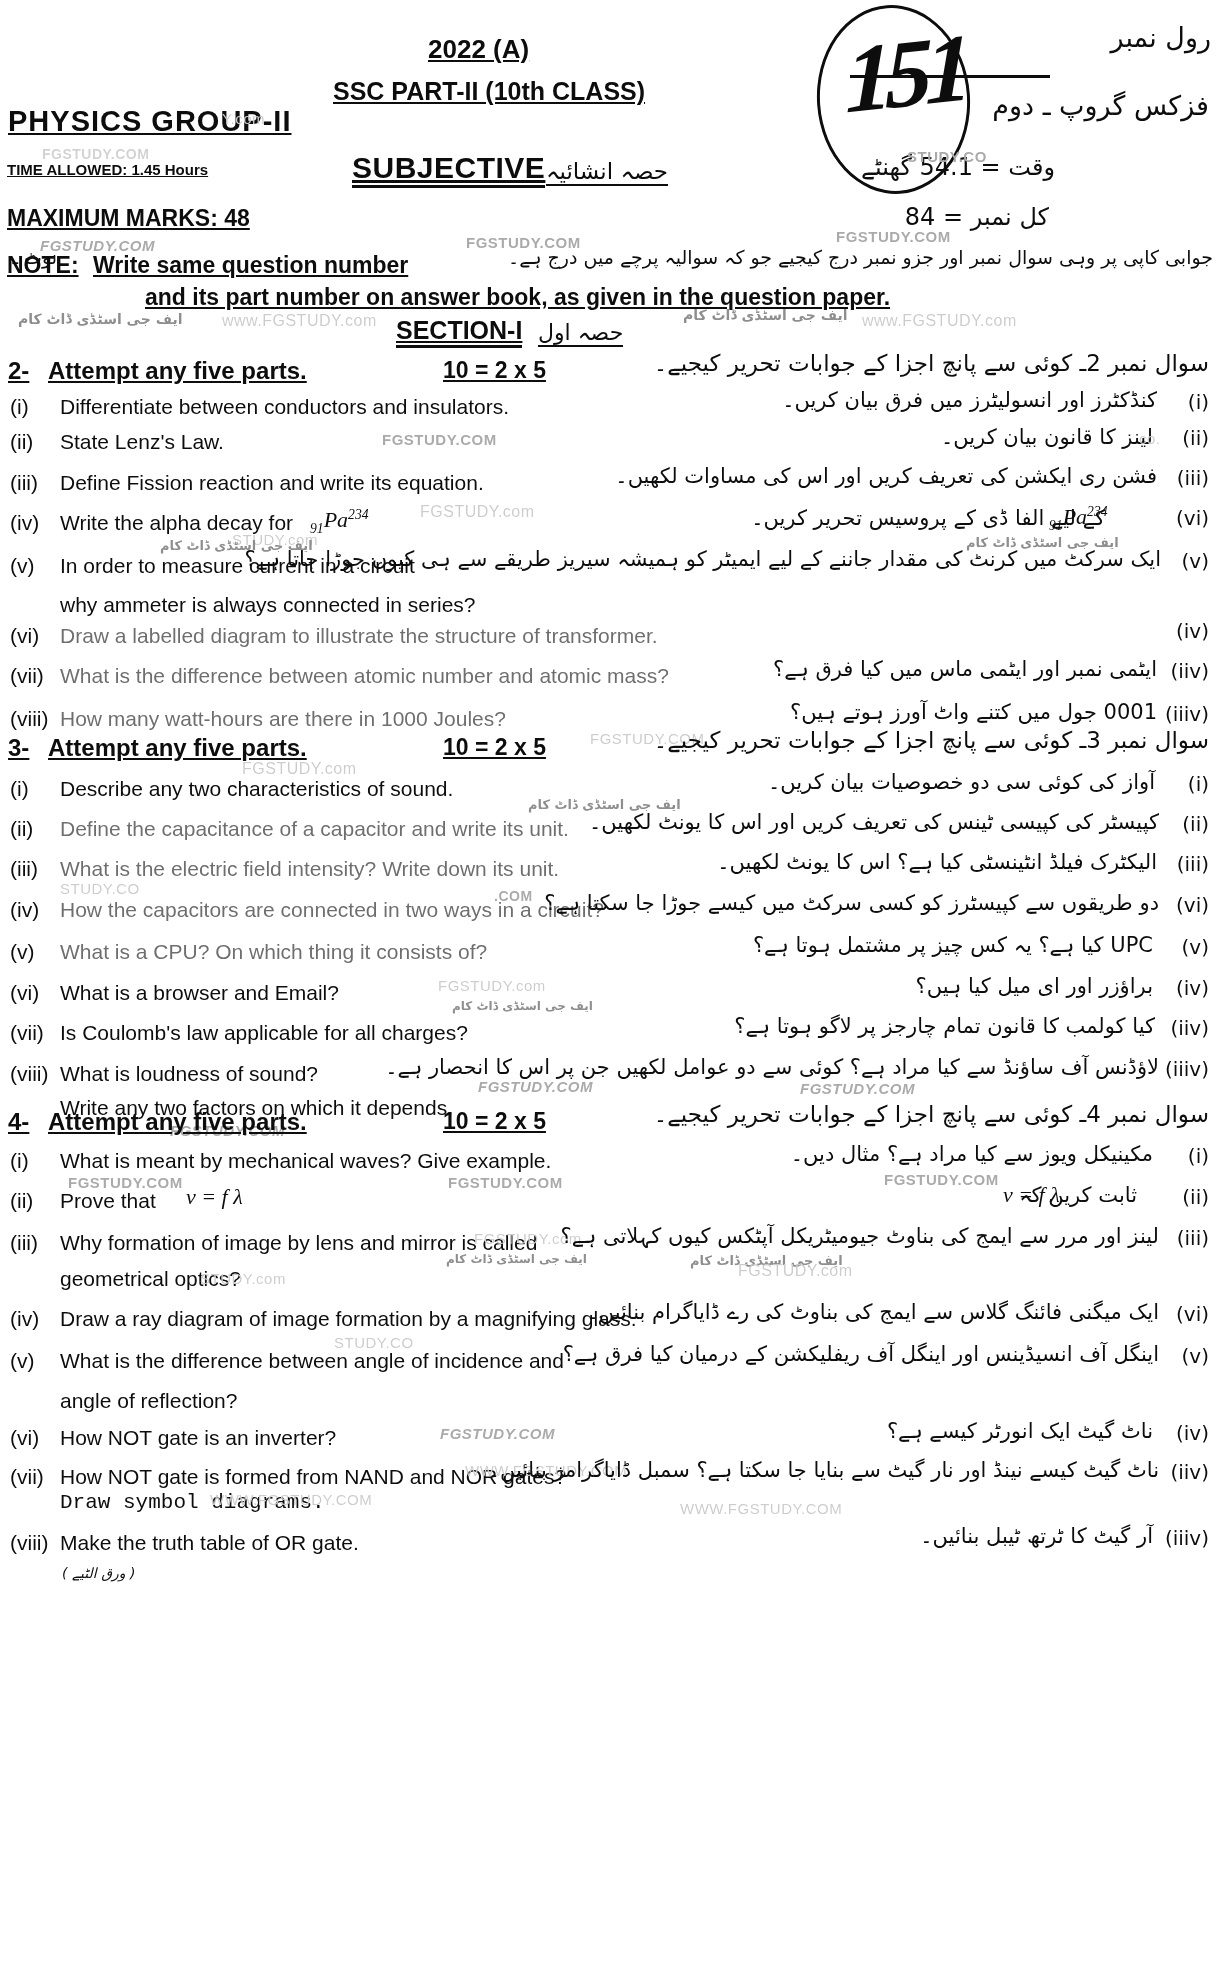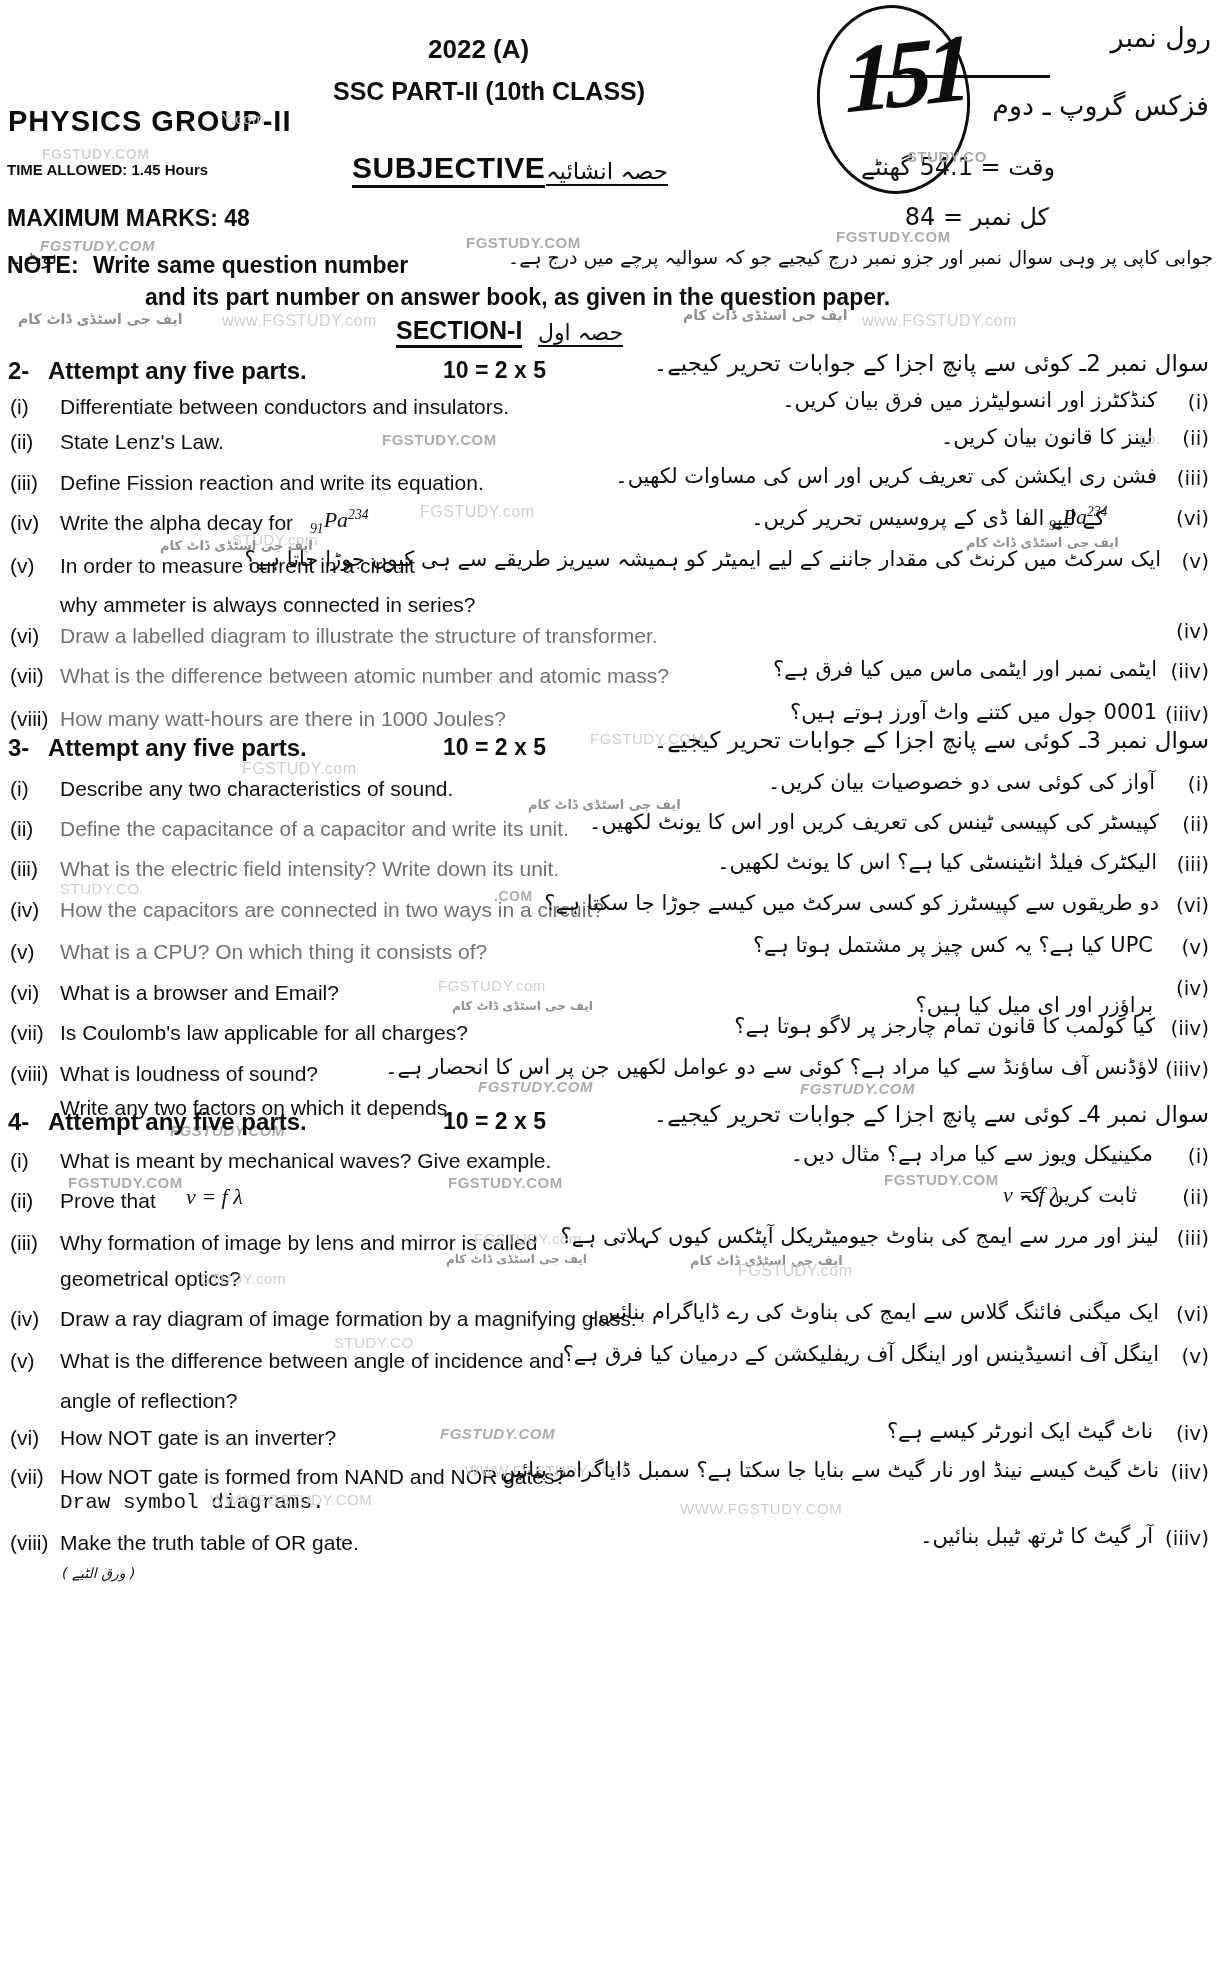--- a/index.html
+++ b/index.html
@@ -7,21 +7,21 @@
   body{
     width:1225px;height:1974px;position:relative;overflow:hidden;
     font-family:"Liberation Sans","DejaVu Sans",sans-serif;
     color:#111;
     filter: contrast(1.04);
   }
   .page{position:absolute;inset:0;background:#fff;}
 
   
   .t{position:absolute;white-space:nowrap;line-height:1;}
-  .eng{font-family:"Liberation Sans",sans-serif;font-weight:700;}
+  .eng{font-family:"Liberation Sans",sans-serif;font-weight:700;text-decoration:underline;}
   .engn{font-family:"Liberation Sans",sans-serif;font-weight:400;}
   .urdu{font-family:"DejaVu Sans",sans-serif;direction:rtl;unicode-bidi:bidi-override;}
   .ital{font-family:"Liberation Serif",serif;font-style:italic;}
 
   
   .fade{color:#6f6f6f;}
 
   
   .wm{position:absolute;white-space:nowrap;pointer-events:none;
       font-family:"Liberation Sans",sans-serif;font-weight:700;letter-spacing:.5px;}
@@ -169,21 +169,21 @@
   <div class="t urdu" style="right:16px;top:895px;font-size:20px;">(iv)</div>
 
   <div class="t engn" style="left:10px;top:941px;font-size:21px;">(v)</div>
   <div class="t engn fade" style="left:60px;top:941px;font-size:21px;">What is a CPU?  On which thing it consists of?</div>
   <div class="t urdu" style="right:72px;top:935px;font-size:21px;">CPU  کیا ہے؟ یہ کس چیز پر مشتمل ہوتا ہے؟</div>
   <div class="t urdu" style="right:16px;top:937px;font-size:20px;">(v)</div>
 
   <div class="t engn" style="left:10px;top:982px;font-size:21px;">(vi)</div>
   <div class="t engn" style="left:60px;top:982px;font-size:21px;">What is a browser and Email?</div>
   <div class="wm wm-lite" style="left:438px;top:977px;font-size:15px;">FGSTUDY.com</div>
-  <div class="t urdu" style="right:72px;top:976px;font-size:21px;margin-top:19px;">براؤزر اور ای میل کیا ہیں؟</div>
+  <div class="t urdu" style="right:72px;top:976px;font-size:21px;">براؤزر اور ای میل کیا ہیں؟</div>
   <div class="t urdu" style="right:16px;top:978px;font-size:20px;">(vi)</div>
   <div class="wm wm-ur" style="left:452px;top:999px;font-size:12px;">ایف جی اسٹڈی ڈاٹ کام</div>
 
   <div class="t engn" style="left:10px;top:1022px;font-size:21px;">(vii)</div>
   <div class="t engn" style="left:60px;top:1022px;font-size:21px;">Is Coulomb's law applicable for all charges?</div>
   <div class="t urdu" style="right:70px;top:1016px;font-size:21px;">کیا کولمب کا قانون تمام چارجز پر لاگو ہوتا ہے؟</div>
   <div class="t urdu" style="right:16px;top:1018px;font-size:20px;">(vii)</div>
 
   <div class="t engn" style="left:10px;top:1063px;font-size:21px;">(viii)</div>
   <div class="t engn" style="left:60px;top:1063px;font-size:21px;">What is loudness of sound?</div>

